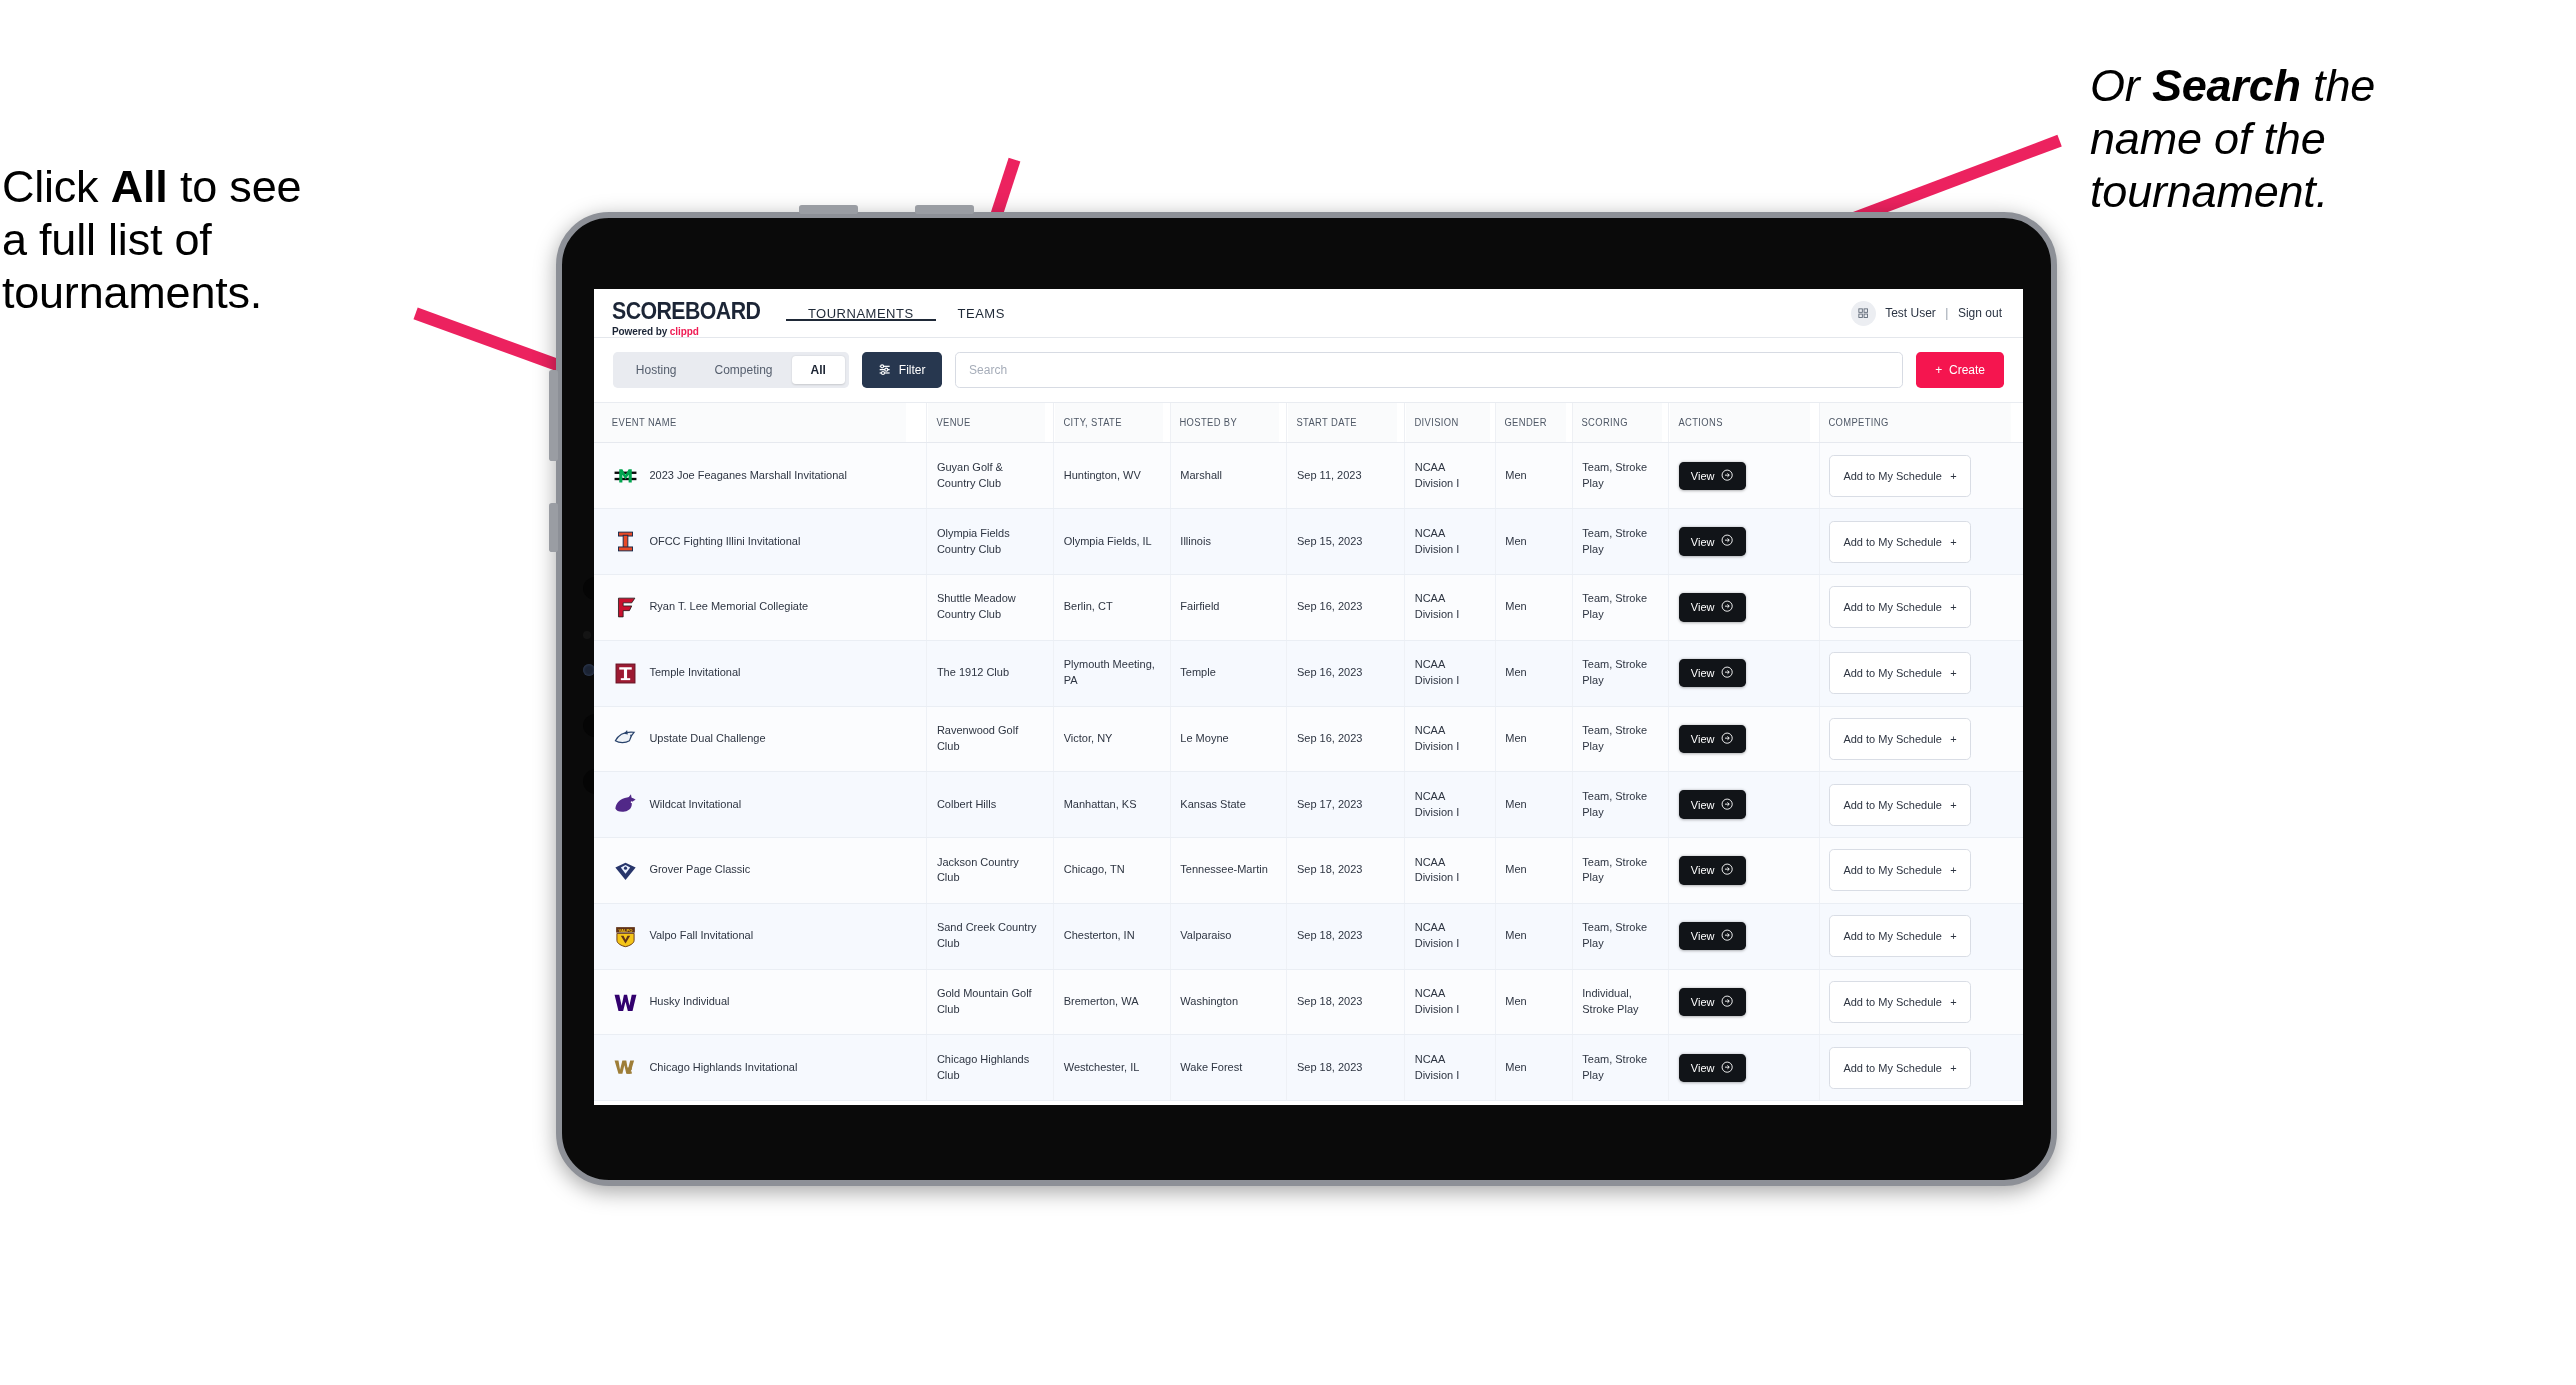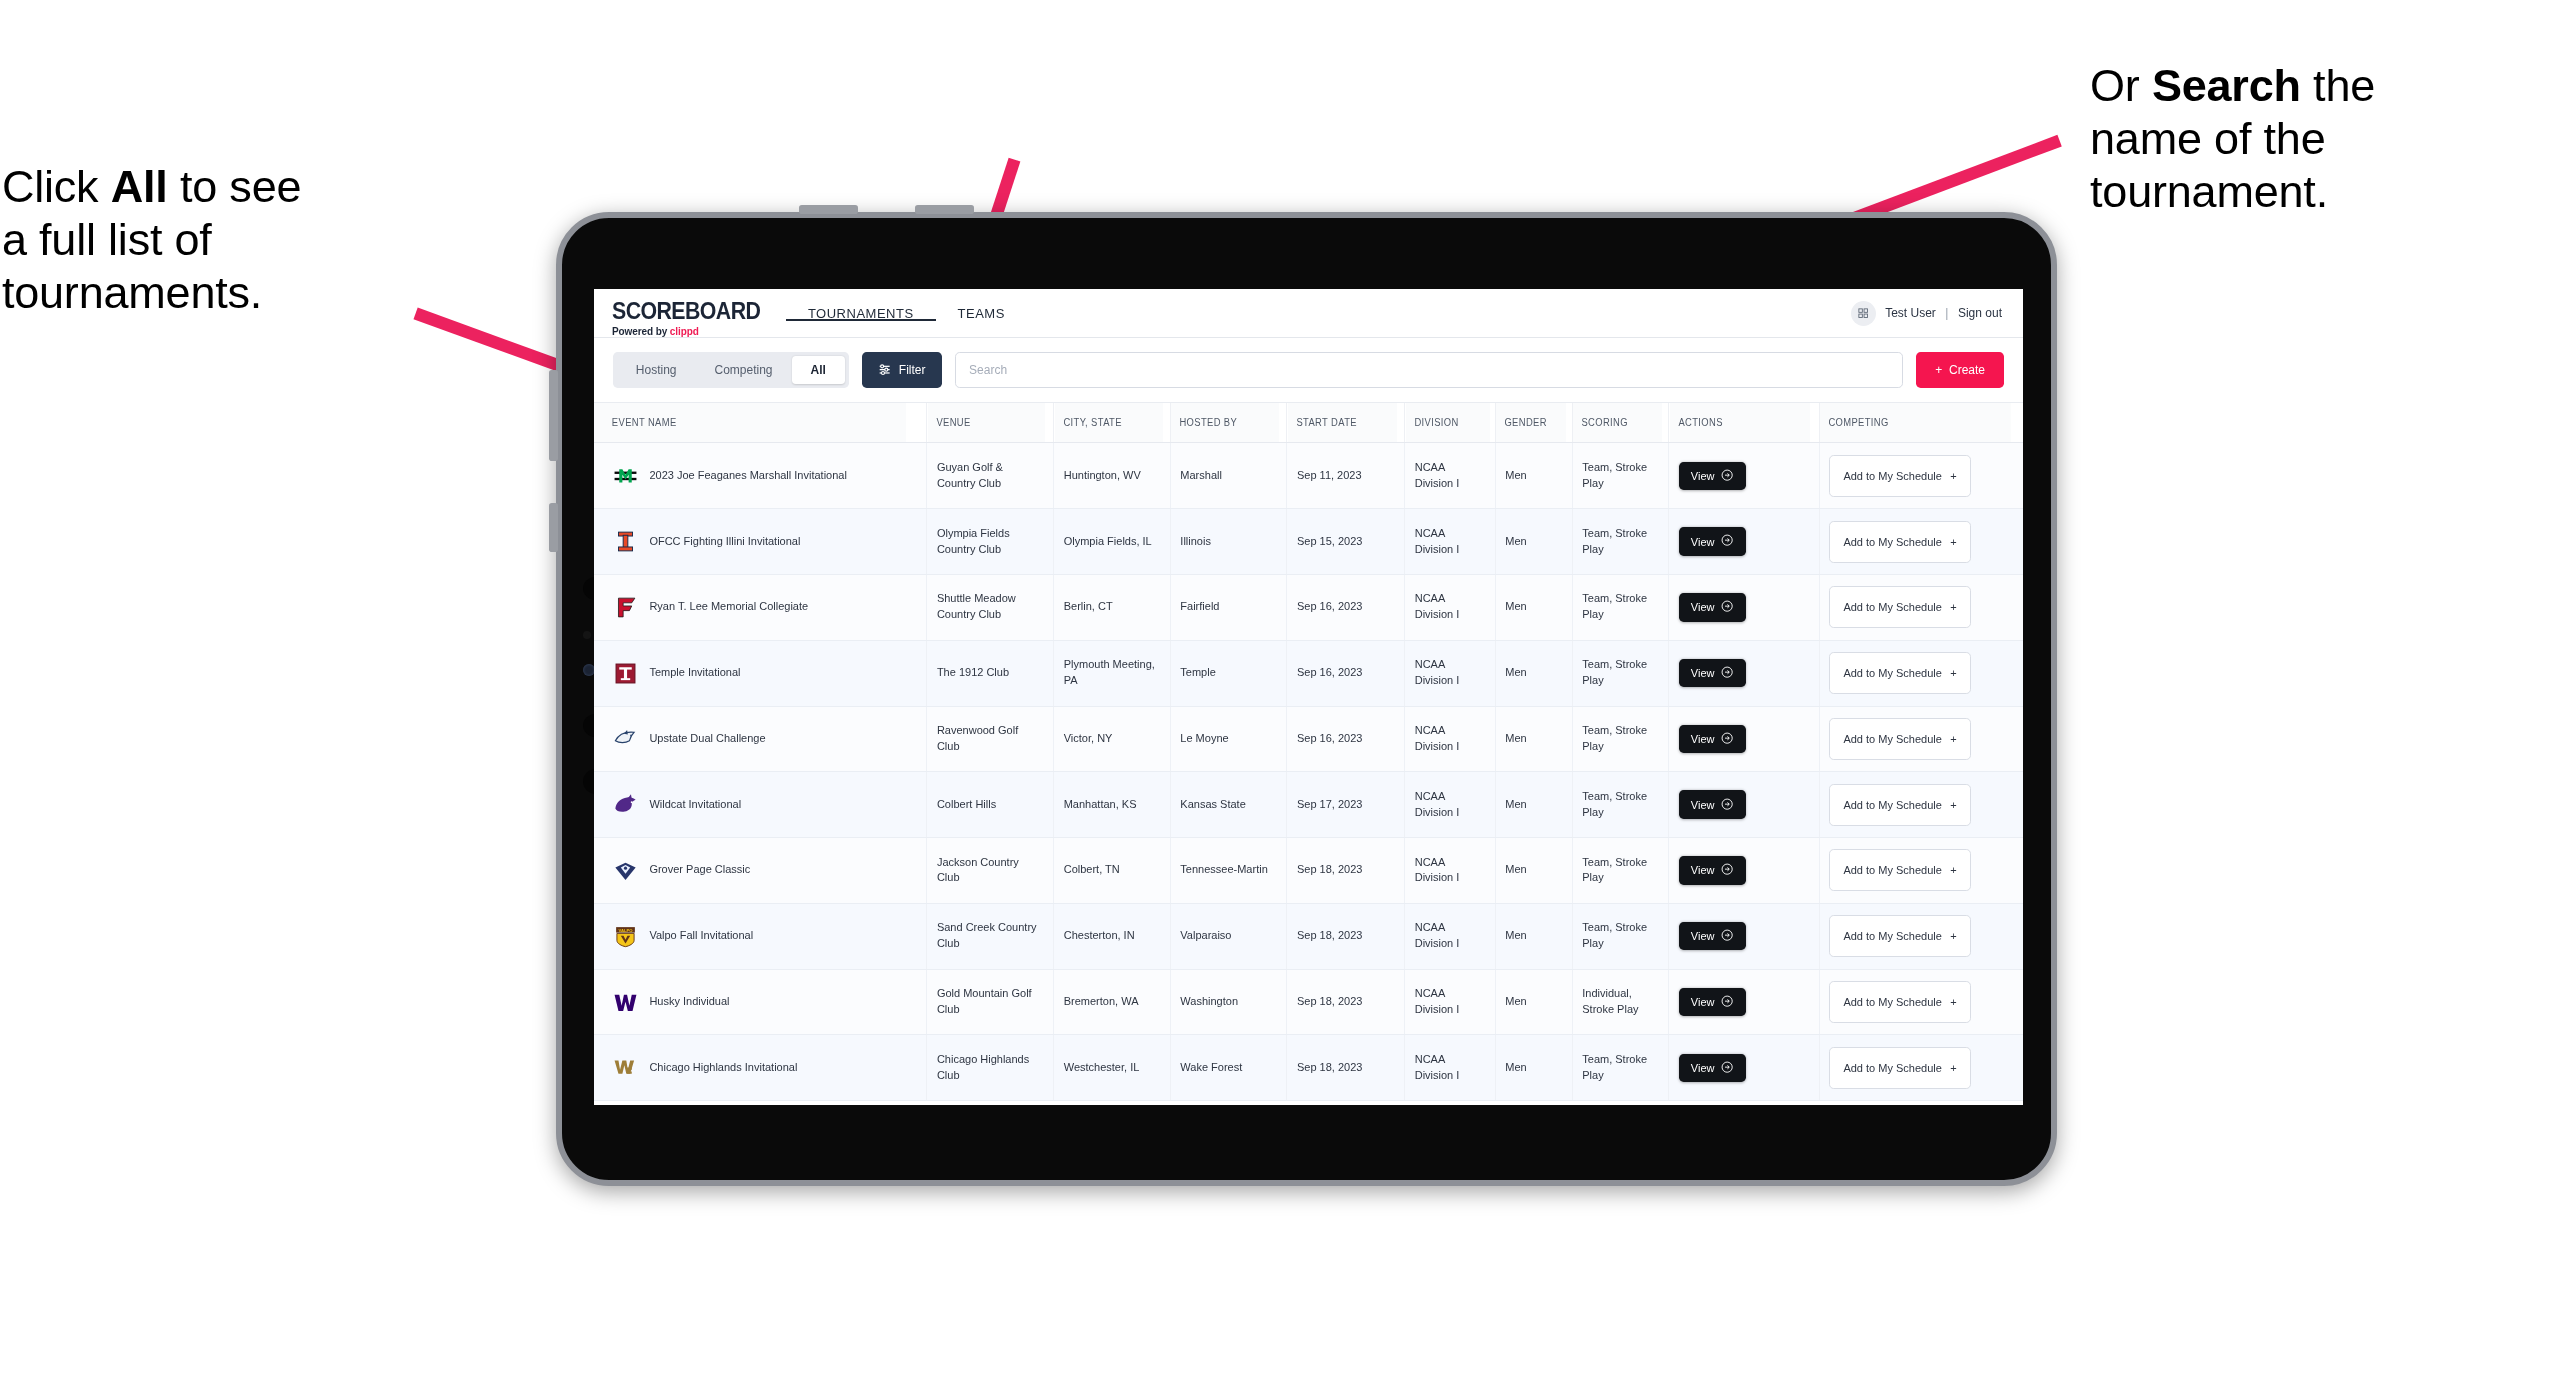--- a/index.html
+++ b/index.html
@@ -18,21 +18,21 @@
     font-family: "Liberation Sans", sans-serif;
     font-weight: 400;
     font-size: 45px;
     line-height: 1.18;
     letter-spacing: -0.2px;
     white-space: pre-line;
   }
   .callout b { font-weight: 700; }
   #callout-all      { left: 1.9px;    top: 160px; width: 446px; }
   #callout-filter   { left: 693px;  top: 9.5px;  width: 722px; }
-  #callout-search   { left: 2090px; top: 59px;  width: 456px; }
+  #callout-search   { left: 2090px; top: 59px;  width: 456px; font-style: italic; }
 
   .arrow { position: absolute; overflow: visible; pointer-events: none; }
 
   
   #tablet {
     position: absolute;
     left: 556px; top: 212px;
     width: 1501px; height: 974px;
     background: #0a0a0a;
     border-radius: 53px;
@@ -508,21 +508,21 @@
                   <div class="evt-inner">
                     <span class="logo"><svg viewBox="0 0 32 32">
                         <path d="M3 12 L16 6 L29 12 L16 28 Z" fill="#27356b"></path>
                         <path d="M10 12 L16 9 L22 12 L16 20 Z" fill="#e8f0ff"></path>
                         <circle cx="16" cy="13" r="2" fill="#27356b"></circle>
                       </svg></span>
                     <span>Grover Page Classic</span>
                   </div>
                 </td>
                 <td>Jackson Country Club</td>
-                <td>Colbert, TN</td>
+                <td>Chicago, TN</td>
                 <td>Tennessee-Martin</td>
                 <td>Sep 18, 2023</td>
                 <td>NCAA Division I</td>
                 <td>Men</td>
                 <td>Team, Stroke Play</td>
                 <td><button class="view-btn">
                     <span>View</span>
                     <span><svg width="12.3" height="12.3" viewBox="0 0 16 16">
                         <circle cx="8" cy="8" r="6.6" fill="none" stroke="#fff" stroke-width="1.2"></circle>
                         <path d="M5.2 8 H10.4 M8.4 5.8 L10.8 8 L8.4 10.2" fill="none" stroke="#fff" stroke-width="1.2"></path>

